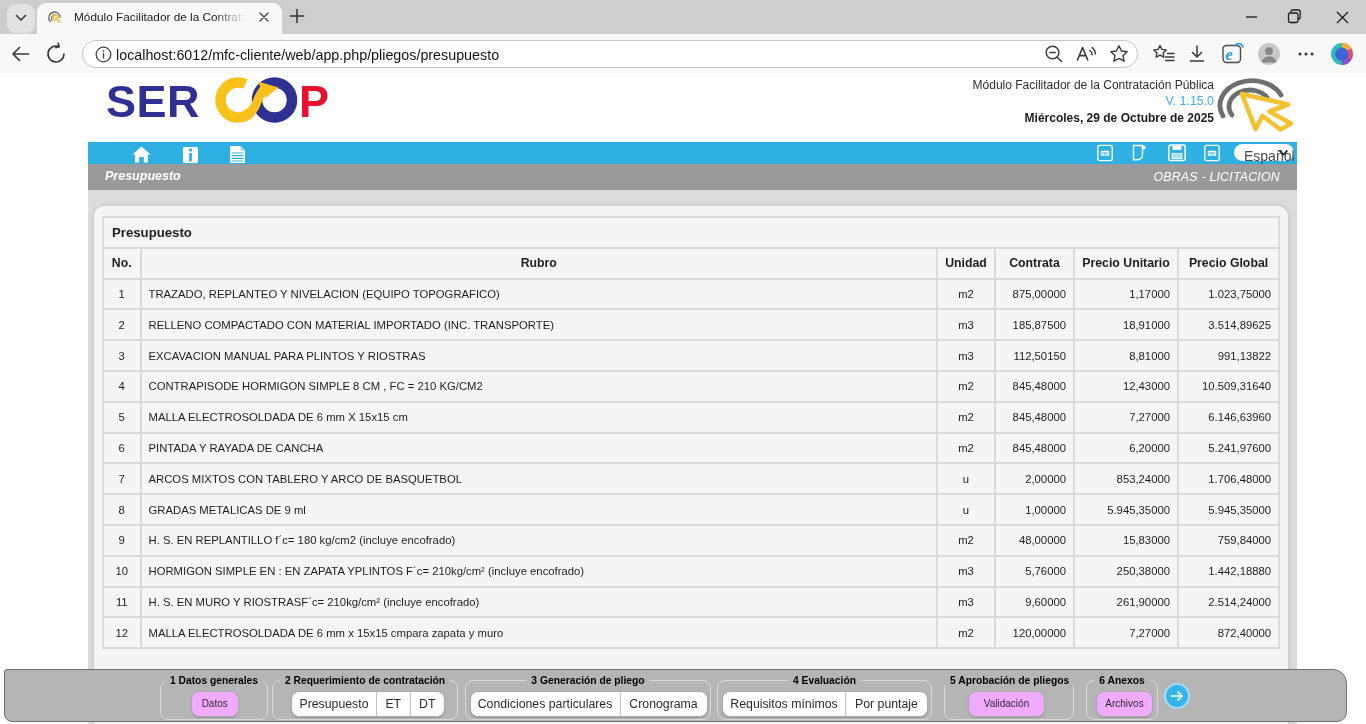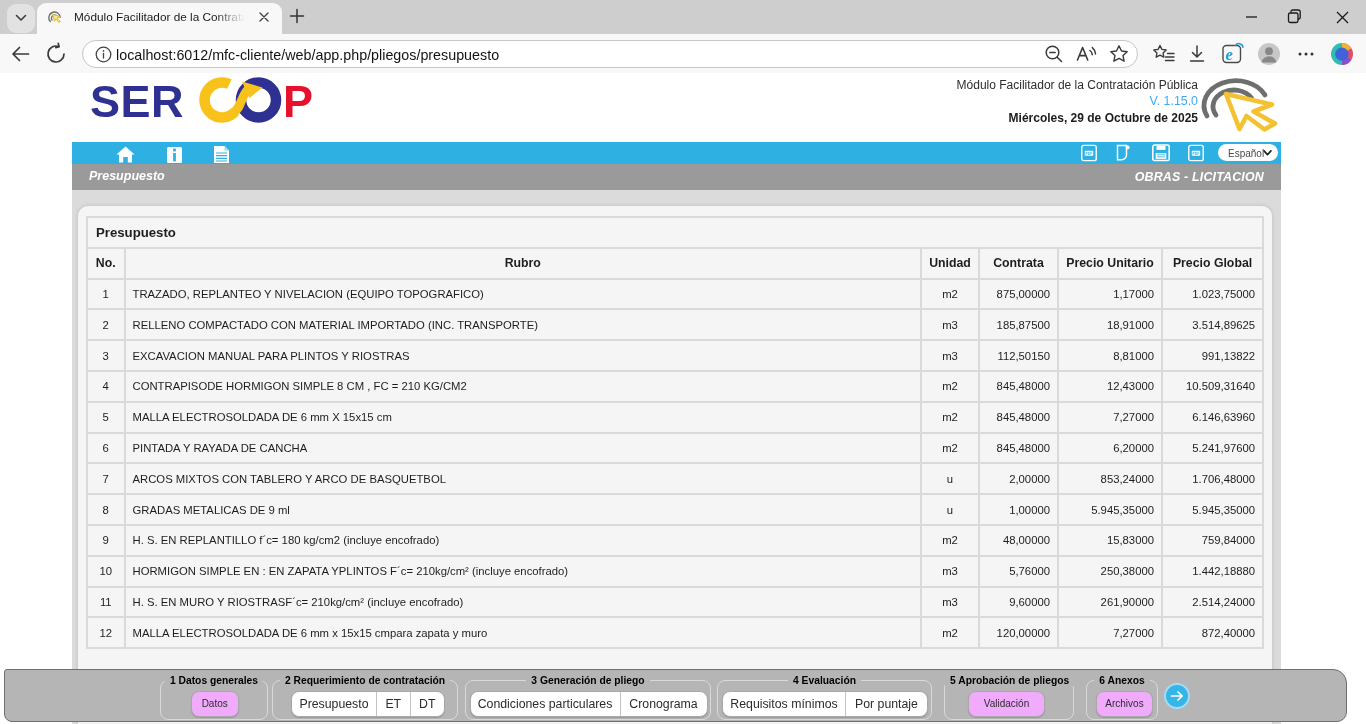--- a/index.html
+++ b/index.html
@@ -11,37 +11,37 @@
   #tabstrip { position:absolute; left:0; top:0; width:1366px; height:34px; background:#cecece; }
   #chevbtn { position:absolute; left:7px; top:4px; width:28px; height:29px; background:#e2e2e2; border-radius:9px; }
   #tab { position:absolute; left:37px; top:3px; width:245px; height:31px; background:#f8f8f8; border-radius:9px 9px 0 0; }
   #tabtitle { position:absolute; left:74px; top:10px; width:178px; height:16px; font-size:11.8px; color:#1b1b1b; white-space:nowrap; overflow:hidden; }
   #tabfade { position:absolute; left:215px; top:10px; width:37px; height:16px; background:linear-gradient(90deg,rgba(248,248,248,0),#f8f8f8 80%); }
   #toolbar { position:absolute; left:0; top:34px; width:1366px; height:39px; background:#f8f8f8; }
   #urlpill { position:absolute; left:82px; top:40px; width:1056px; height:28px; background:#fff; border:1px solid #c6c6c6; border-radius:15px; }
   #urltext { position:absolute; left:116px; top:46.5px; font-size:14.3px; color:#131313; }
 
   
-  #page { position:absolute; left:0; top:73px; width:1324px; height:651px; background:#fff; overflow:hidden; }
+  #page { position:absolute; left:16px; top:73px; width:1324px; height:651px; background:#fff; overflow:hidden; }
   #container { position:absolute; left:72px; top:0; width:1209px; height:651px; background:#fff; }
   #bluebar { position:absolute; left:0; top:69px; width:1209px; height:22px; background:#2fb0e3; }
   #graybar { position:absolute; left:0; top:91px; width:1209px; height:26px; background:#9a9a9a; }
   #graybar .lt { position:absolute; left:17px; top:5px; color:#fff; font-style:italic; font-weight:bold; font-size:12.5px; }
-  #graybar .rt { position:absolute; right:17px; top:6px; color:#fff; font-style:italic; font-weight:bold; font-size:12.4px; letter-spacing:0.2px;}
+  #graybar .rt { position:absolute; right:17px; top:6px; color:#fff; font-style:italic; font-weight:normal; font-size:12.4px; letter-spacing:0.2px;}
   #contentbg { position:absolute; left:0; top:117px; width:1209px; height:534px; background:#dbdbdb; }
   #panel { position:absolute; left:6px; top:133px; width:1194px; height:518px; background:#f5f5f5; border-radius:10px 10px 0 0; box-shadow:0 0 4px rgba(0,0,0,0.15);}
 
   
   #h1t { position:absolute; top:5px; right:83px; font-size:12px; color:#2e2e2e; }
   #h2t { position:absolute; top:21px; right:83px; font-size:12.4px; color:#3fa9f5; }
   #h3t { position:absolute; top:38px; right:83px; font-size:12px; font-weight:bold; color:#1c1c1c;text-align:center; }
 
   
   #espanol { position:absolute; left:1146px; top:71px; width:60px; height:17px; background:#fff; border-radius:8.5px; }
-  #espanol span { position:absolute; left:10px; top:3.5px; font-size:10px; color:#4a4a4a; }
+  #espanol span { position:absolute; left:10px; top:3.5px; font-size:14px; color:#4a4a4a; }
 
   
   #tbl { position:absolute; left:86px; top:143px; width:1176px; border-collapse:collapse; table-layout:fixed; }
   #tbl td, #tbl th { border:2px solid #dadada; background:#f5f5f5; font-size:11.3px; color:#1e1e1e; padding:0 7px; overflow:hidden; white-space:nowrap; }
   #tbl .cap { font-weight:bold; font-size:13.2px; padding-left:8px; }
   #tbl th { font-weight:bold; font-size:12.3px; }
   #tbl tr { height:30.8px; }
   #tbl .c { text-align:center; }
   #tbl .r { text-align:right; }
 

